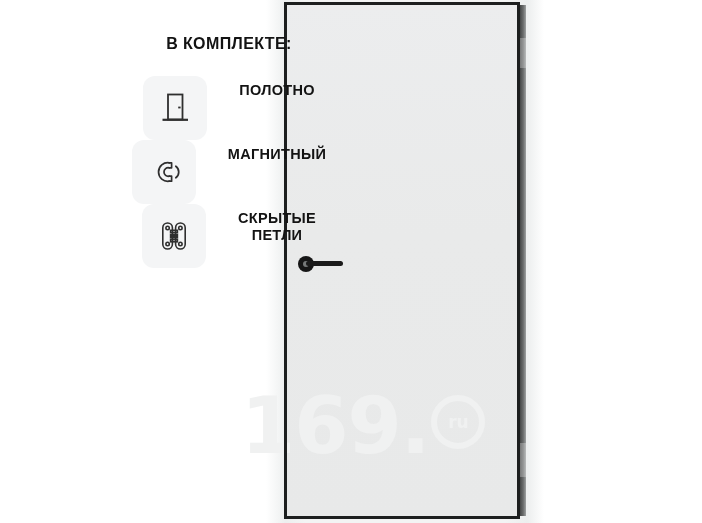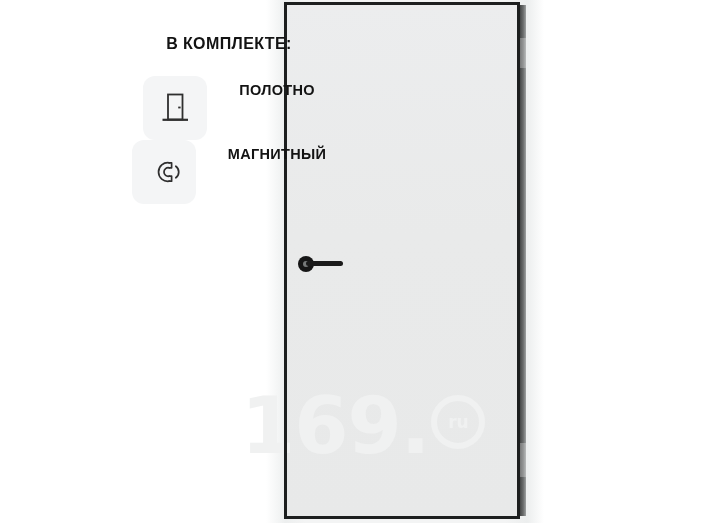--- a/index.html
+++ b/index.html
@@ -105,15 +105,34 @@
           <path d="M25.2 10.8 h2.4 v5 h-2.4"></path>
           <path d="M25.2 29.2 h2.4 v-5 h-2.4"></path>
           <path d="M31.8 14.2 a7.2 7.2 0 0 1 0 11.6"></path>
         </svg>
       </div>
       <div class="feature-label">
         <span>МАГНИТНЫЙ</span>
       </div>
     </div>
 
+    <div class="feature f3">
+      <div class="card">
+        <svg class="icon-svg" width="40" height="40" viewBox="0 0 40 40" fill="none" stroke="#2f2f2f" stroke-width="1.6">
+          <rect x="8.8" y="7" width="9.6" height="26" rx="4.8"></rect>
+          <rect x="21.6" y="7" width="9.6" height="26" rx="4.8"></rect>
+          <circle cx="13.6" cy="12" r="1.7"></circle>
+          <circle cx="13.6" cy="28" r="1.7"></circle>
+          <circle cx="26.4" cy="12" r="1.7"></circle>
+          <circle cx="26.4" cy="28" r="1.7"></circle>
+          <rect x="16.6" y="14.3" width="6.8" height="2.2"></rect>
+          <rect x="16.6" y="18.4" width="6.8" height="3.4" fill="#2f2f2f"></rect>
+          <rect x="16.6" y="23.6" width="6.8" height="2.2"></rect>
+        </svg>
+      </div>
+      <div class="feature-label">
+        <span>СКРЫТЫЕ</span>
+        <span>ПЕТЛИ</span>
+      </div>
+    </div>
   </div>
 
 </div>
 
 </body></html>

